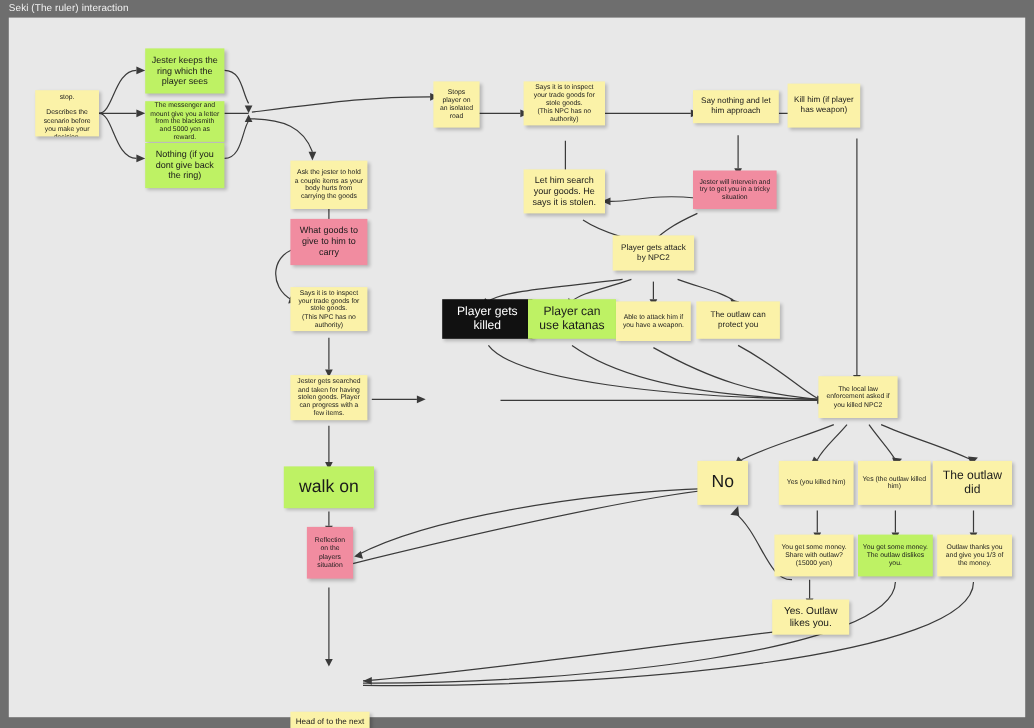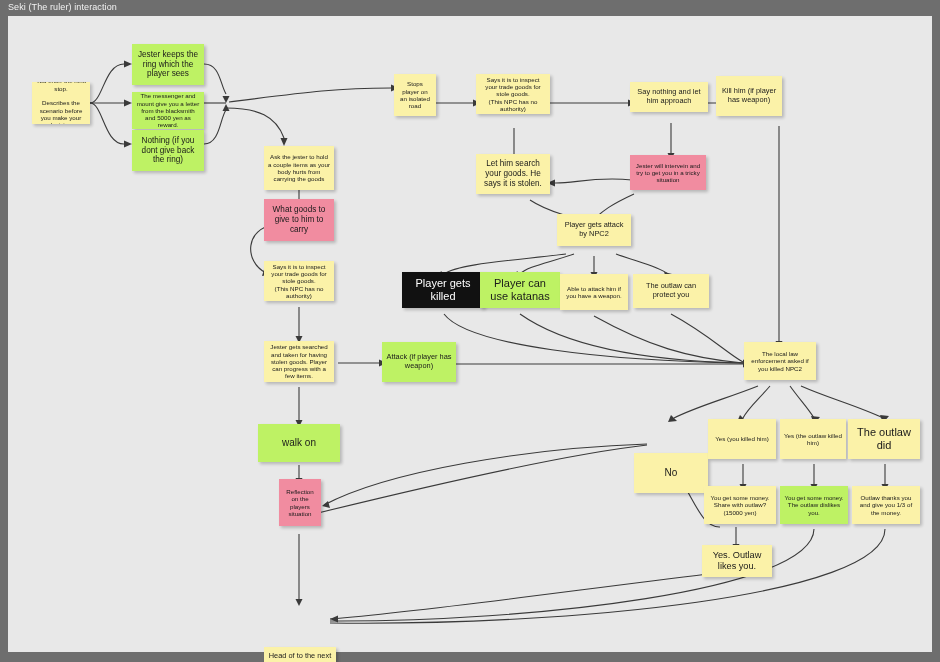--- a/index.html
+++ b/index.html
@@ -13,21 +13,21 @@
         color:#1a1a1a;line-height:1.18;overflow:hidden;}
   .yellow{background:#fbf2a8;}
   .green{background:#bef264;}
   .pink{background:#f18ca0;align-items:center;}
   .black{background:#111111;color:#ffffff;}
   .fs7{font-size:6.2px;}
   .fs8{font-size:7.4px;}
   .fs9{font-size:8.2px;}
   .fs10{font-size:9.2px;}
   .fs12{font-size:11px;}
-  .fs16{font-size:10px;}
+  .fs16{font-size:16px;}
   svg#wires{position:absolute;left:0;top:0;width:924px;height:636px;pointer-events:none;}
   svg#wires path{fill:none;stroke:#3a3a3a;stroke-width:1.1;}
   svg#wires polygon{fill:#3a3a3a;}
 </style>
 </head>
 <body>
 
 <div id="app">
 
   <div id="titlebar">
@@ -242,29 +242,26 @@
     </div>
 
     <div class="node yellow fs7" style="left:552px;top:258px;width:68px;height:36px;">
       <span>Able to attack him if you have a weapon.</span>
     </div>
 
     <div class="node yellow fs8" style="left:625px;top:258px;width:76px;height:34px;">
       <span>The outlaw can protect you</span>
     </div>
 
-    <div class="node green fs8" style="left:374px;top:326px;width:74px;height:40px;">
-      <span>Attack (if player has weapon)</span>
-    </div>
 
     <div class="node yellow fs7" style="left:736px;top:326px;width:72px;height:38px;">
       <span>The local law enforcement asked if you killed NPC2</span>
     </div>
 
-    <div class="node yellow fs16" style="left:626px;top:403px;width:74px;height:40px;margin-top:34px;">
+    <div class="node yellow fs16" style="left:626px;top:403px;width:46px;height:40px;">
       <span>No</span>
     </div>
 
     <div class="node yellow fs7" style="left:700px;top:403px;width:68px;height:40px;">
       <span>Yes (you killed him)</span>
     </div>
 
     <div class="node yellow fs7" style="left:772px;top:403px;width:66px;height:40px;">
       <span>Yes (the outlaw killed him)</span>
     </div>

